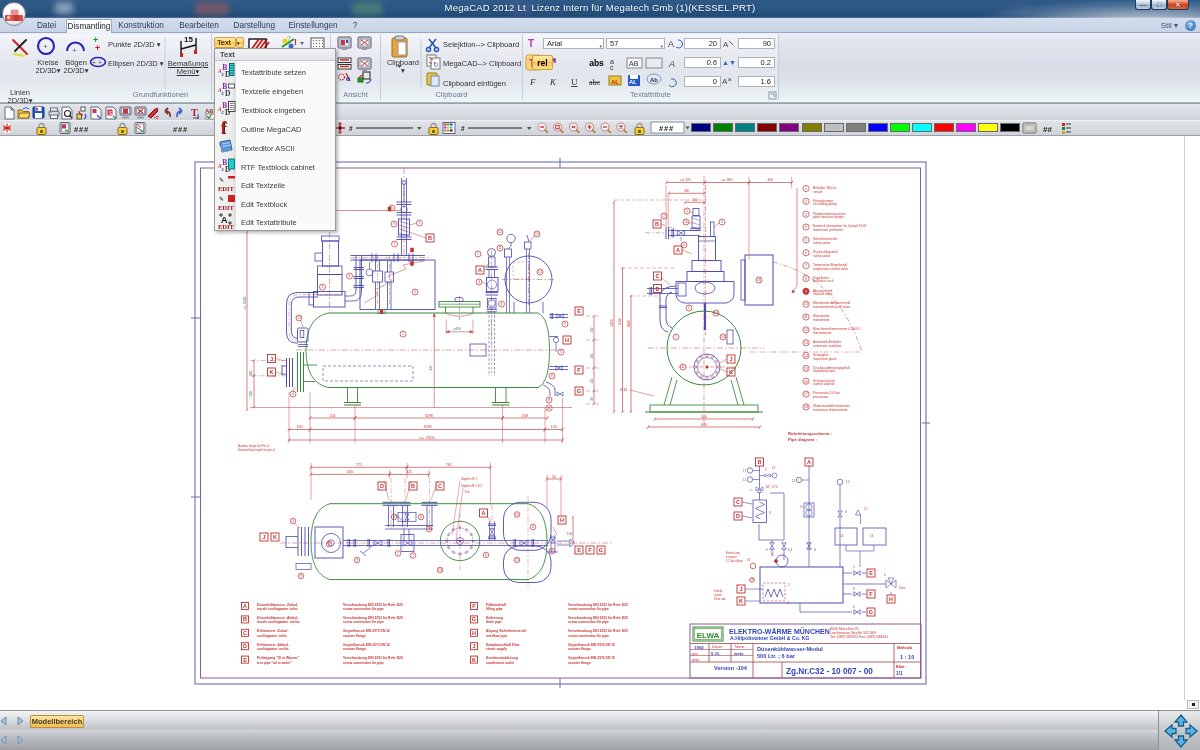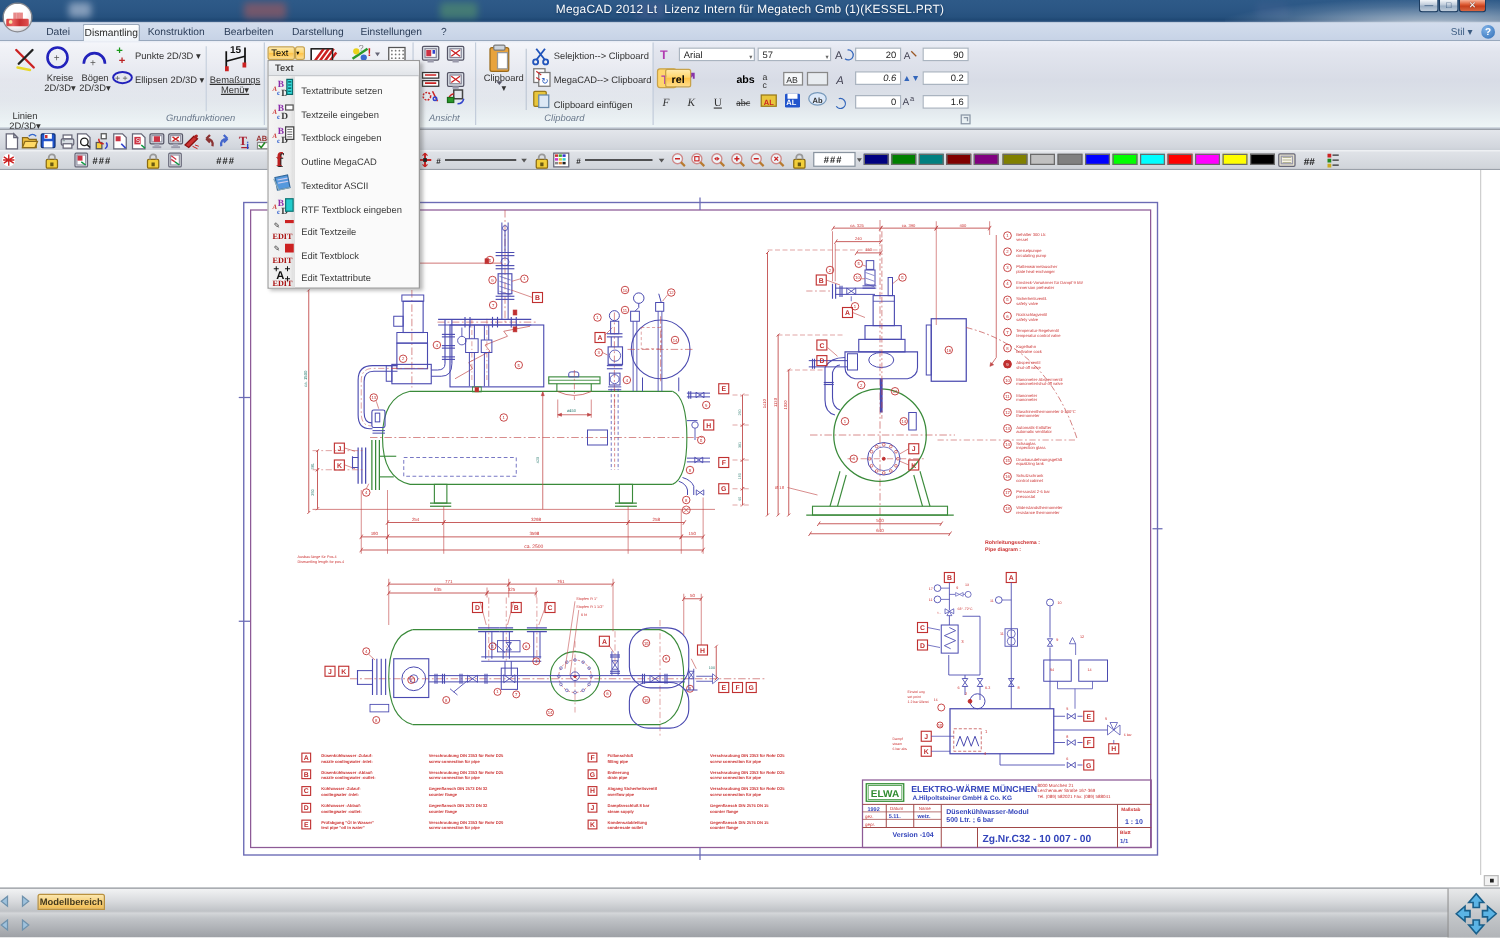--- a/index.html
+++ b/index.html
@@ -33,21 +33,21 @@
   #stil { position:absolute; right:22px; top:3px; font-size:8px; color:#3a5a80;padding-left:24px; }
   #helpq { position:absolute; right:4px; top:2px; width:11px; height:11px; border-radius:50%;
     background:radial-gradient(circle at 35% 30%, #7fb2e8, #2f6db5); color:#fff; font-size:8px; font-weight:bold;
     text-align:center; line-height:11px; }
 
   
   #ribbon { position:absolute; left:0; top:33px; width:1200px; height:70px;
     background:linear-gradient(#ebeef7 0%, #e2e5ee 12%, #d8dce6 45%, #dde2e9 70%, #eef6f7 100%);
     border-bottom:1px solid #aab6c5; }
   .rgroup { position:absolute; top:1px; height:66px; border-right:1px solid #c3cddb;
-    background:linear-gradient(rgba(255,255,255,0.5), rgba(255,255,255,0.05));font-style:italic; }
+    background:linear-gradient(rgba(255,255,255,0.5), rgba(255,255,255,0.05)); }
   .glabel { position:absolute; bottom:1px; width:100%; text-align:center; font-size:7.5px; color:#6b7a8d; }
   .rlbl { position:absolute; font-size:7.5px; color:#333; text-align:center; line-height:7.5px; }
   .rsmall { position:absolute; font-size:7.5px; color:#333; }
   .field { position:absolute; height:11px; border:1px solid #aab4c0; background:#fff; font-size:7.5px;
     text-align:right; line-height:10px; padding-right:3px; color:#222; }
   .combo { position:absolute; height:11px; border:1px solid #aab4c0; background:#fff; font-size:7.5px;
     line-height:10px; padding-left:3px; color:#222; }
   .combo .da, .field .da { position:absolute; right:1px; top:2px; font-size:5px; color:#666; }
   .tbtn { position:absolute; border:1px solid transparent; }
   .tbtn.on { background:linear-gradient(#ffe9a8,#ffd66e 45%,#ffc247 50%,#ffdd8a); border:1px solid #c8a24a; border-radius:2px; }
@@ -127,20 +127,23 @@
   <div id="ribbon">
     <div class="rgroup" style="left:0px;width:212px;">
         <div class="glabel" style="padding-left:110px;">Grundfunktionen</div>
       </div>
     <div class="rgroup" style="left:212px;width:119px;"></div>
     <div class="rgroup" style="left:331px;width:50px;">
         <div class="glabel">Ansicht</div>
       </div>
     <div class="rgroup" style="left:381px;width:142px;">
         <div class="glabel">Clipboard</div>
+      </div>
+    <div class="rgroup" style="left:523px;width:256px;">
+        <div class="glabel">Textattribute</div>
       </div>
     <svg class="abs" style="left:0;top:0;" width="790" height="70" viewBox="0 0 790 70">
 
       <g stroke-width="1.9" stroke-linecap="round">
         <line x1="13" y1="7" x2="27" y2="21" stroke="#cc2222"></line>
         <line x1="26" y1="7" x2="15" y2="18" stroke="#222"></line>
         <line x1="14" y1="21" x2="24" y2="23" stroke="#e8d82a"></line>
       </g>
 
       <circle cx="46" cy="13" r="8" fill="none" stroke="#2222bb" stroke-width="2.1"></circle>
@@ -1475,21 +1478,21 @@
   </div>
 
   <div id="menu">
     <div class="hdr">Text</div>
     <div class="icol"></div>
     <div class="mi" style="top:19px;">Textattribute setzen</div>
     <div class="mi" style="top:38px;">Textzeile eingeben</div>
     <div class="mi" style="top:57px;">Textblock eingeben</div>
     <div class="mi" style="top:76px;">Outline MegaCAD</div>
     <div class="mi" style="top:95px;">Texteditor ASCII</div>
-    <div class="mi" style="top:114px;">RTF Textblock eingeben</div>
+    <div class="mi" style="top:114px;">RTF Textblock cabinet</div>
     <div class="mi" style="top:132px;">Edit Textzeile</div>
     <div class="mi" style="top:151px;">Edit Textblock</div>
     <div class="mi" style="top:169px;">Edit Textattribute</div>
     <svg width="22" height="183" viewBox="0 0 22 183" style="position:absolute;left:0;top:0;">
         <g transform="translate(3,14)">
           <text x="4.2" y="6.5" font-size="7.5" font-weight="bold" fill="#8a2aaa" font-family="Liberation Serif">B</text>
           <text x="0" y="9.5" font-size="5.5" font-weight="bold" fill="#cc3a3a" font-family="Liberation Serif" font-style="italic">A</text>
           <text x="3.5" y="13" font-size="5.5" font-weight="bold" fill="#2255cc" font-family="Liberation Serif">c</text>
           <text x="7" y="13.5" font-size="7.5" font-weight="bold" fill="#3a3a3a" font-family="Liberation Serif">D</text>
           <rect x="11.5" y="0.5" width="4.5" height="12" fill="#33dddd" stroke="#0a6a6a"></rect>

